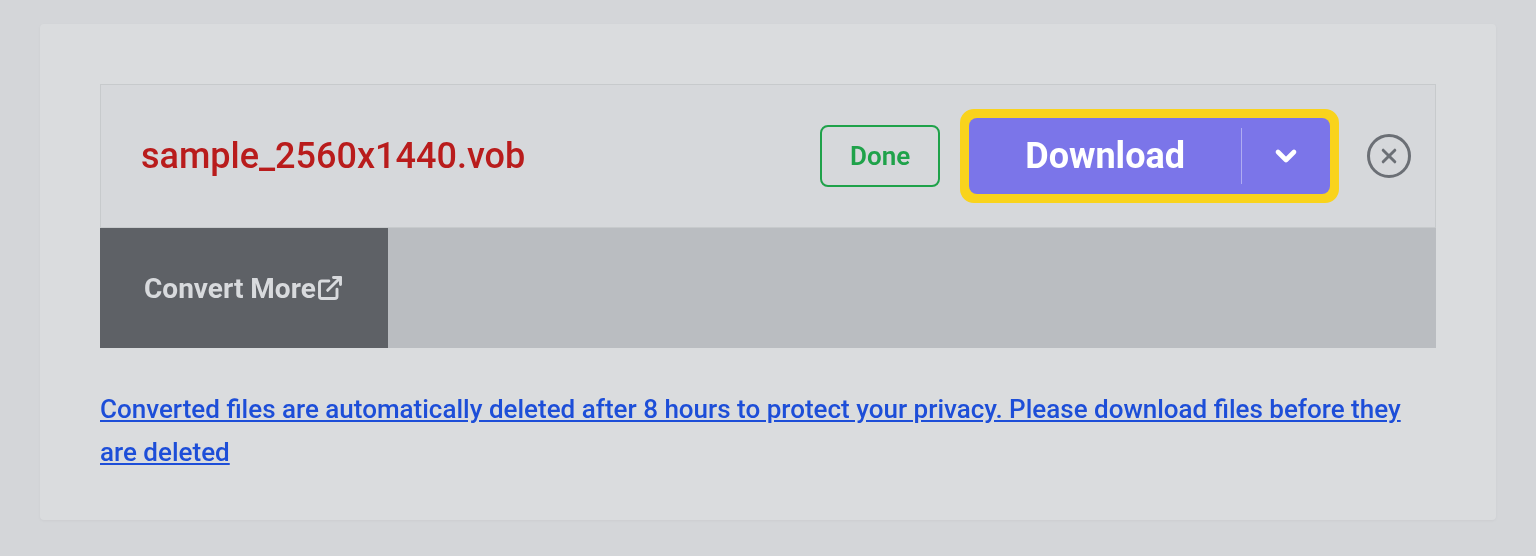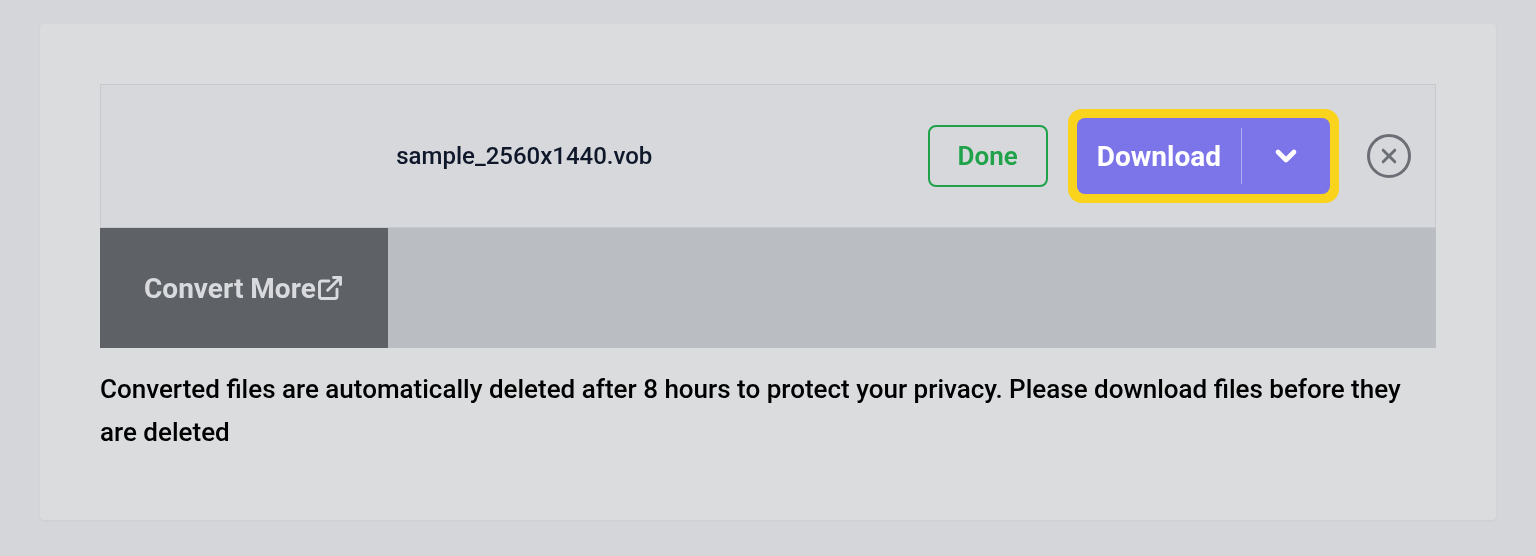--- a/index.html
+++ b/index.html
@@ -24,24 +24,23 @@
     .file-row {
       background: #d6d8db;
       border: 1px solid #c7cacc;
       display: flex;
       align-items: center;
       padding: 24px 24px 24px 40px;
       gap: 20px;
     }
     .file-name {
       flex: 1;
-      font-size: 24px;
+      font-size: 36px;
       font-weight: 500;
-      color: #0f172a;
-      text-align: center;
+      color: #b91c1c;
     }
     .status-pill {
       border: 2px solid #1fa24a;
       color: #1fa24a;
       border-radius: 8px;
       padding: 14px 28px;
       font-size: 26px;
       font-weight: 600;
       background: transparent;
     }
@@ -55,23 +54,23 @@
     .download-btn {
       display: flex;
       align-items: center;
       background: #7b75e9;
       border-radius: 8px;
       overflow: hidden;
       height: 76px;
     }
     .download-label {
       color: #fff;
-      font-size: 28px;
+      font-size: 36px;
       font-weight: 700;
-      padding: 0 20px;
+      padding: 0 56px;
       cursor: pointer;
       display: flex;
       align-items: center;
       height: 100%;
     }
     .download-divider {
       width: 1px;
       height: 56px;
       background: rgba(255,255,255,0.4);
     }
@@ -104,25 +103,26 @@
       color: #d8dadd;
       font-size: 28px;
       font-weight: 700;
       padding: 0 44px;
       display: flex;
       align-items: center;
       gap: 0;
       cursor: pointer;
     }
     .notice {
-      margin-top: 20px;
+      margin-top: 40px;
       font-size: 26px;
       line-height: 1.65;
-      color: #000000;
+      color: #1d4ed8;
       font-weight: 500;
+      text-decoration: underline;
     }
   </style>
 </head>
 <body>
 
 <div class="card">
 
   <div class="file-row">
     <div class="file-name">sample_2560x1440.vob</div>
 

